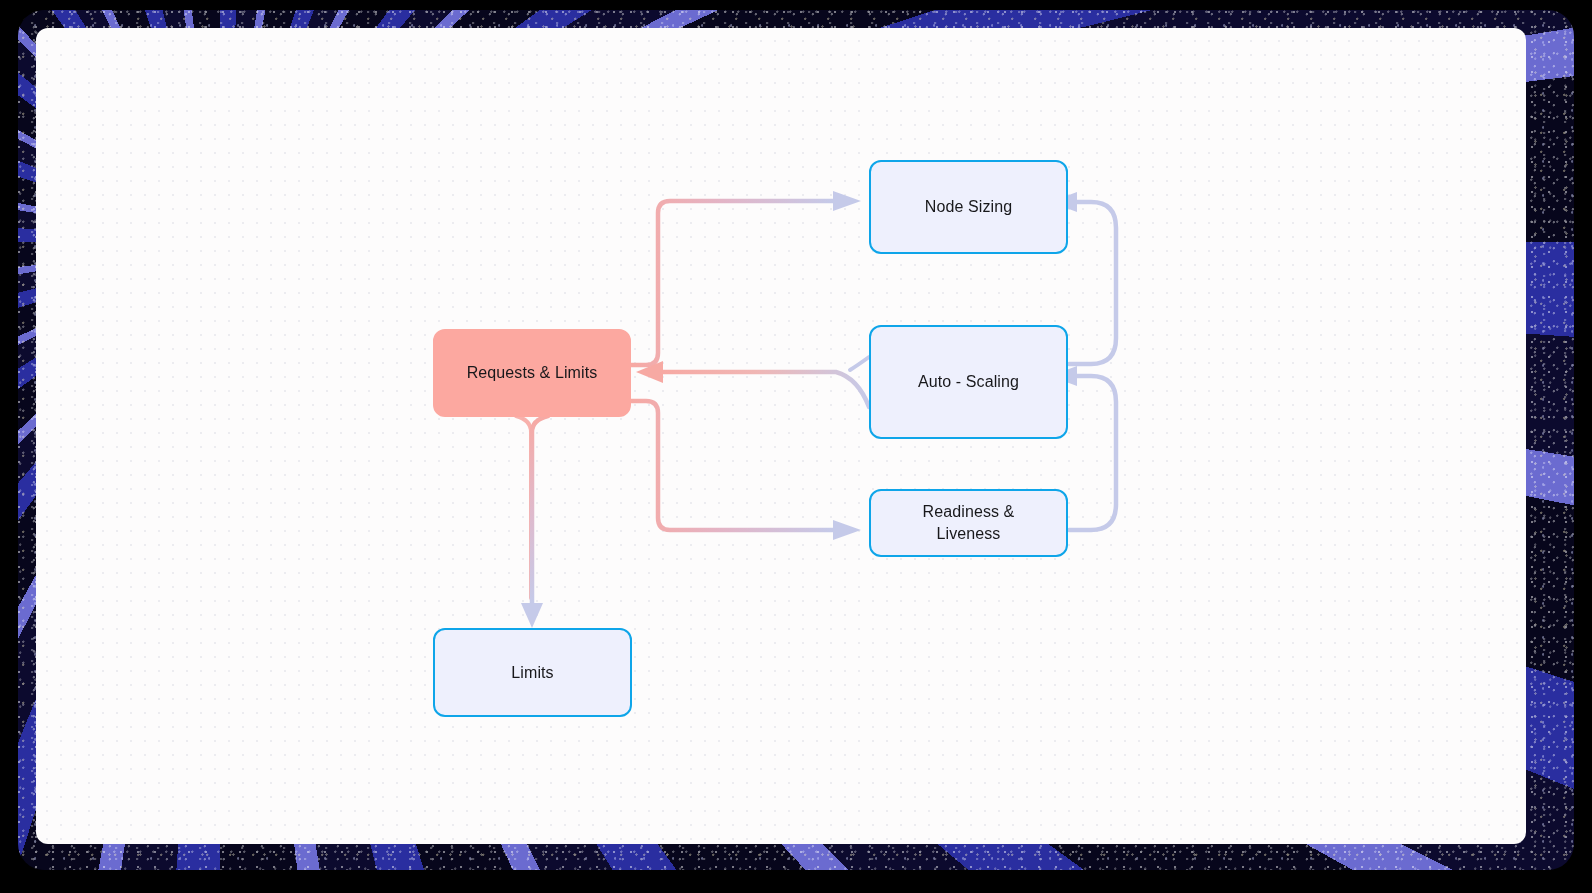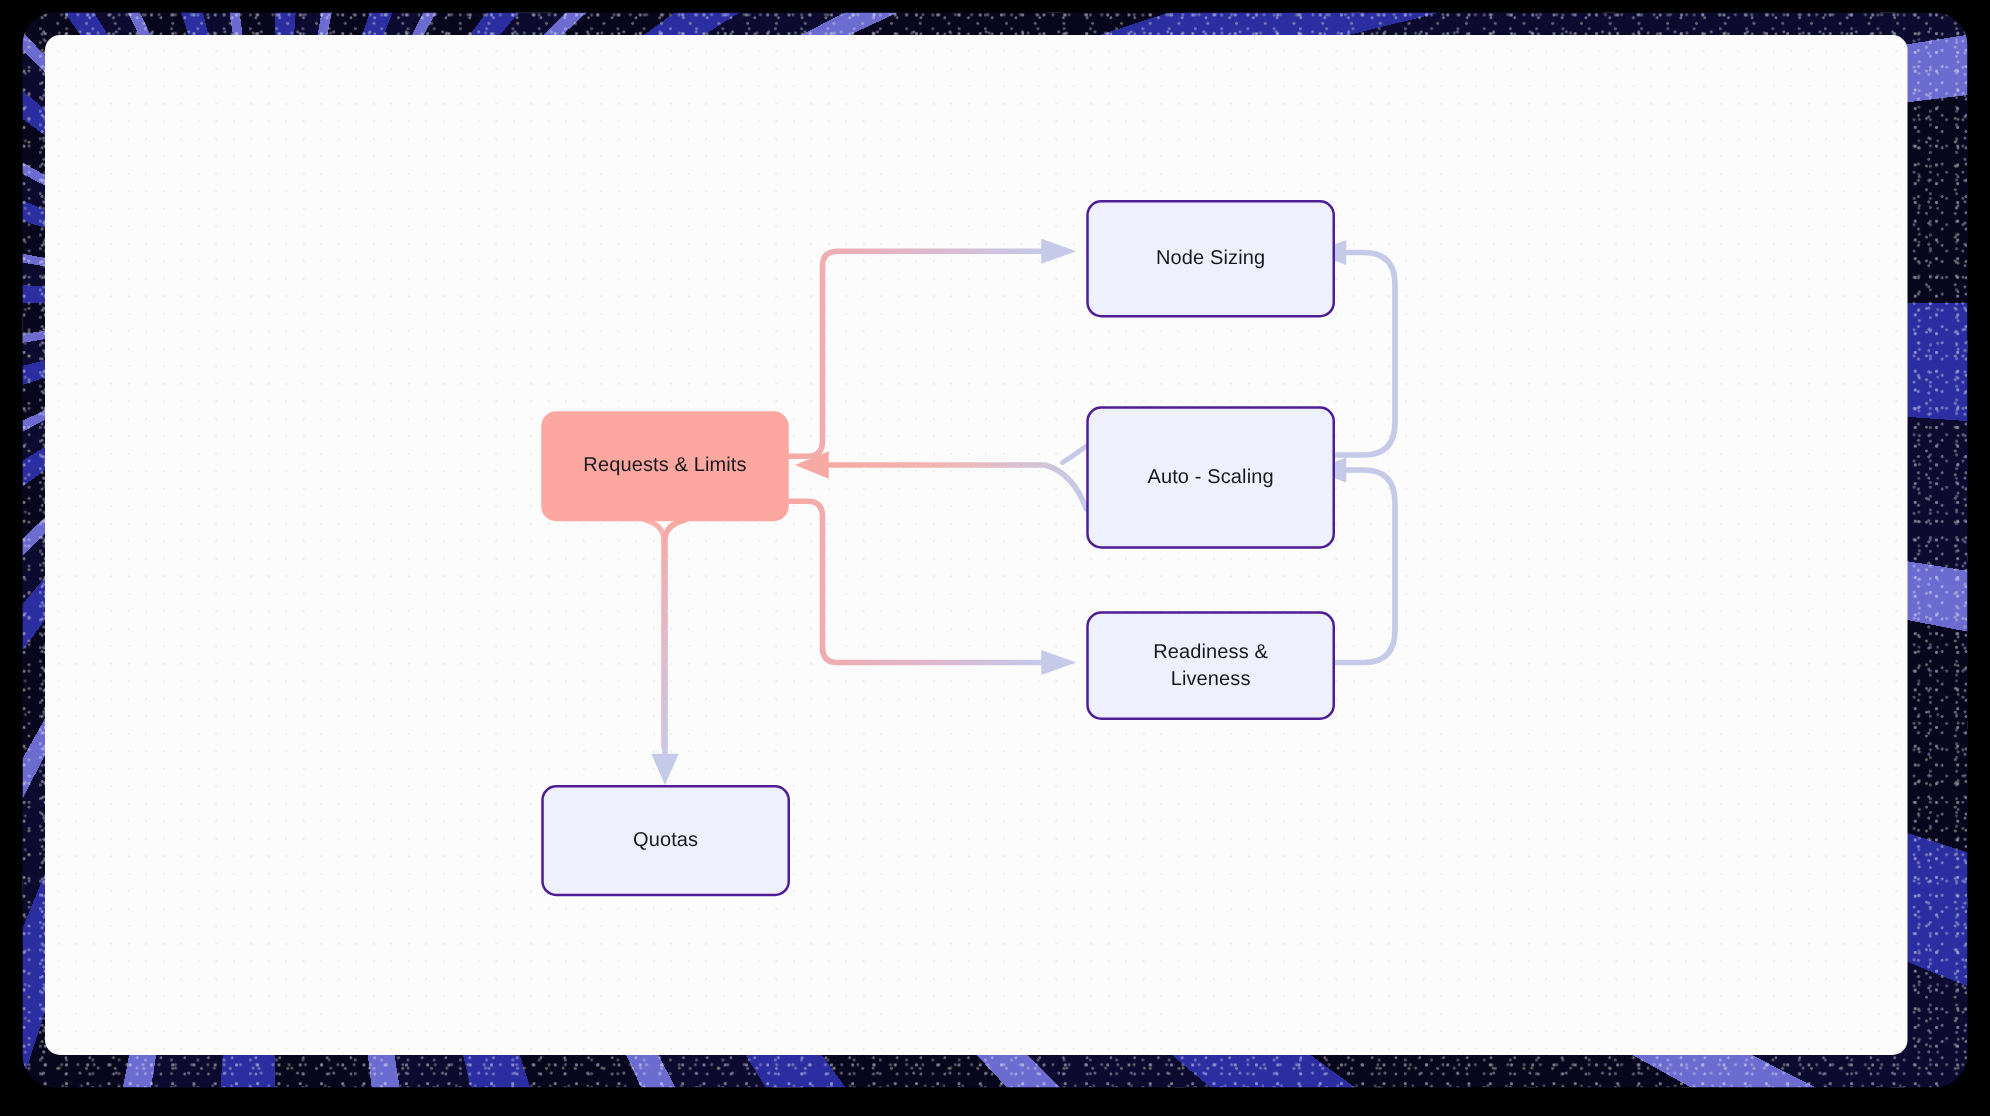--- a/index.html
+++ b/index.html
@@ -91,21 +91,21 @@
     text-align: center;
     border-radius: 12px;
     font-size: 16px;
     line-height: 1.35;
     color: #18181b;
     letter-spacing: .1px;
     padding: 6px 10px;
   }
   .node.lav {
     background: #eef0fd;
-    border: 2px solid #4c1d95;
+    border: 2px solid #0ea5e9;
   }
   .node.pink {
     background: #fca8a0;
     border: 2px solid #fca8a0;
   }
   .node-label { white-space: pre-line; }
 </style>
 </head>
 <body>
 
@@ -172,23 +172,23 @@
     </div>
 
     <div class="node lav" style="left:833px; top:132px; width:199px; height:94px;">
       <span class="node-label">Node Sizing</span>
     </div>
 
     <div class="node lav" style="left:833px; top:297px; width:199px; height:114px;">
       <span class="node-label">Auto - Scaling</span>
     </div>
 
-    <div class="node lav" style="left:833px; top:461px; width:199px; height:87px;">
+    <div class="node lav" style="left:833px; top:461px; width:199px; height:68px;">
       <span class="node-label">Readiness &amp;
 Liveness</span>
     </div>
 
     <div class="node lav" style="left:397px; top:600px; width:199px; height:89px;">
-      <span class="node-label">Quotas</span>
+      <span class="node-label">Limits</span>
     </div>
 
   </div>
 </div>
 
 </body></html>

